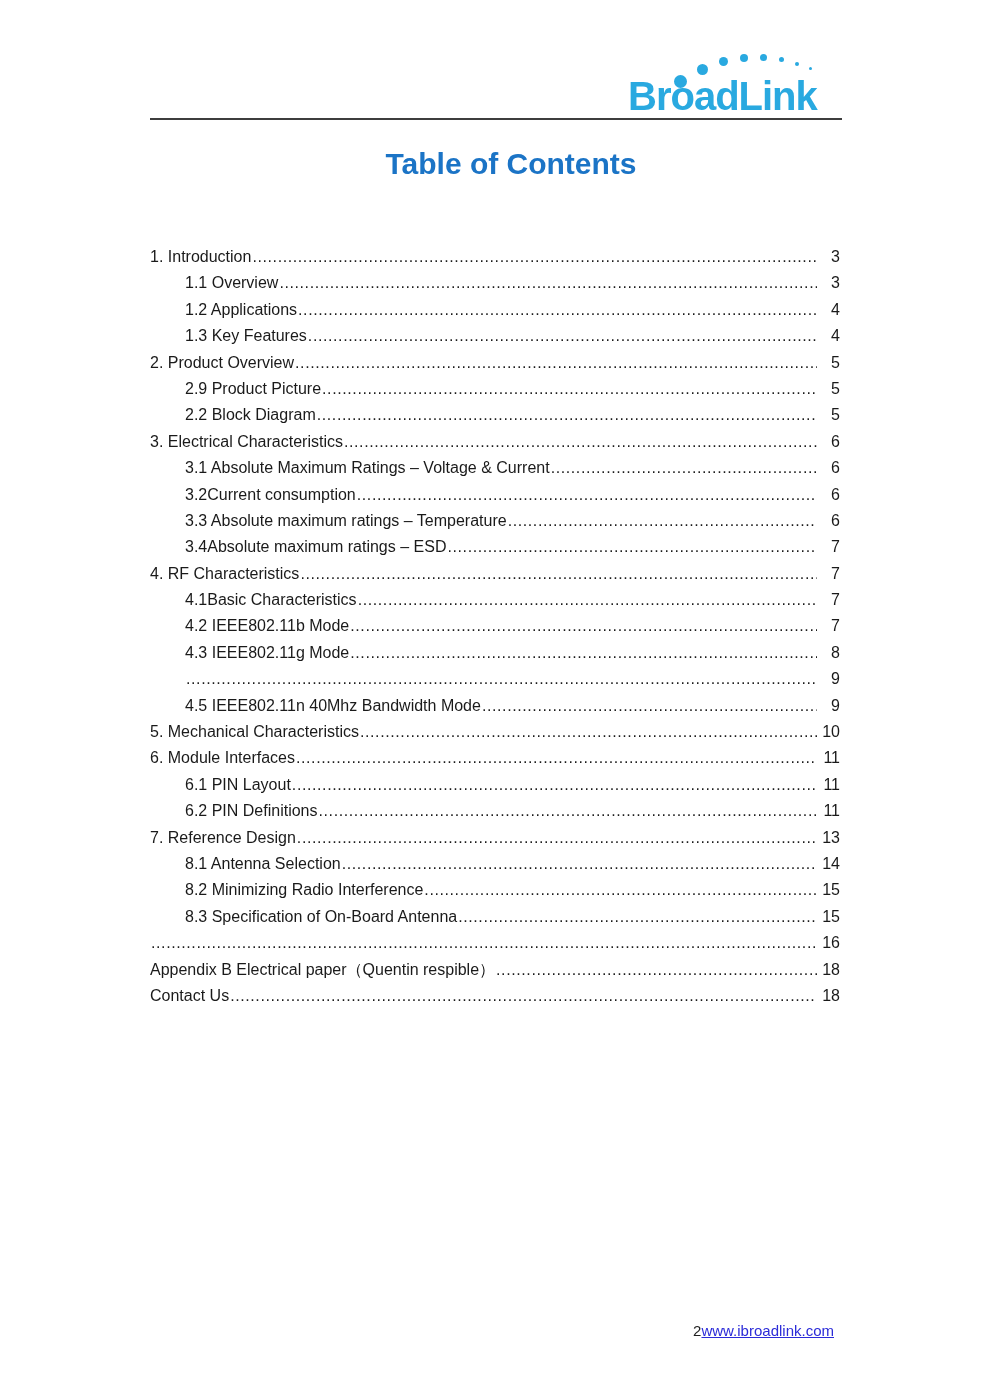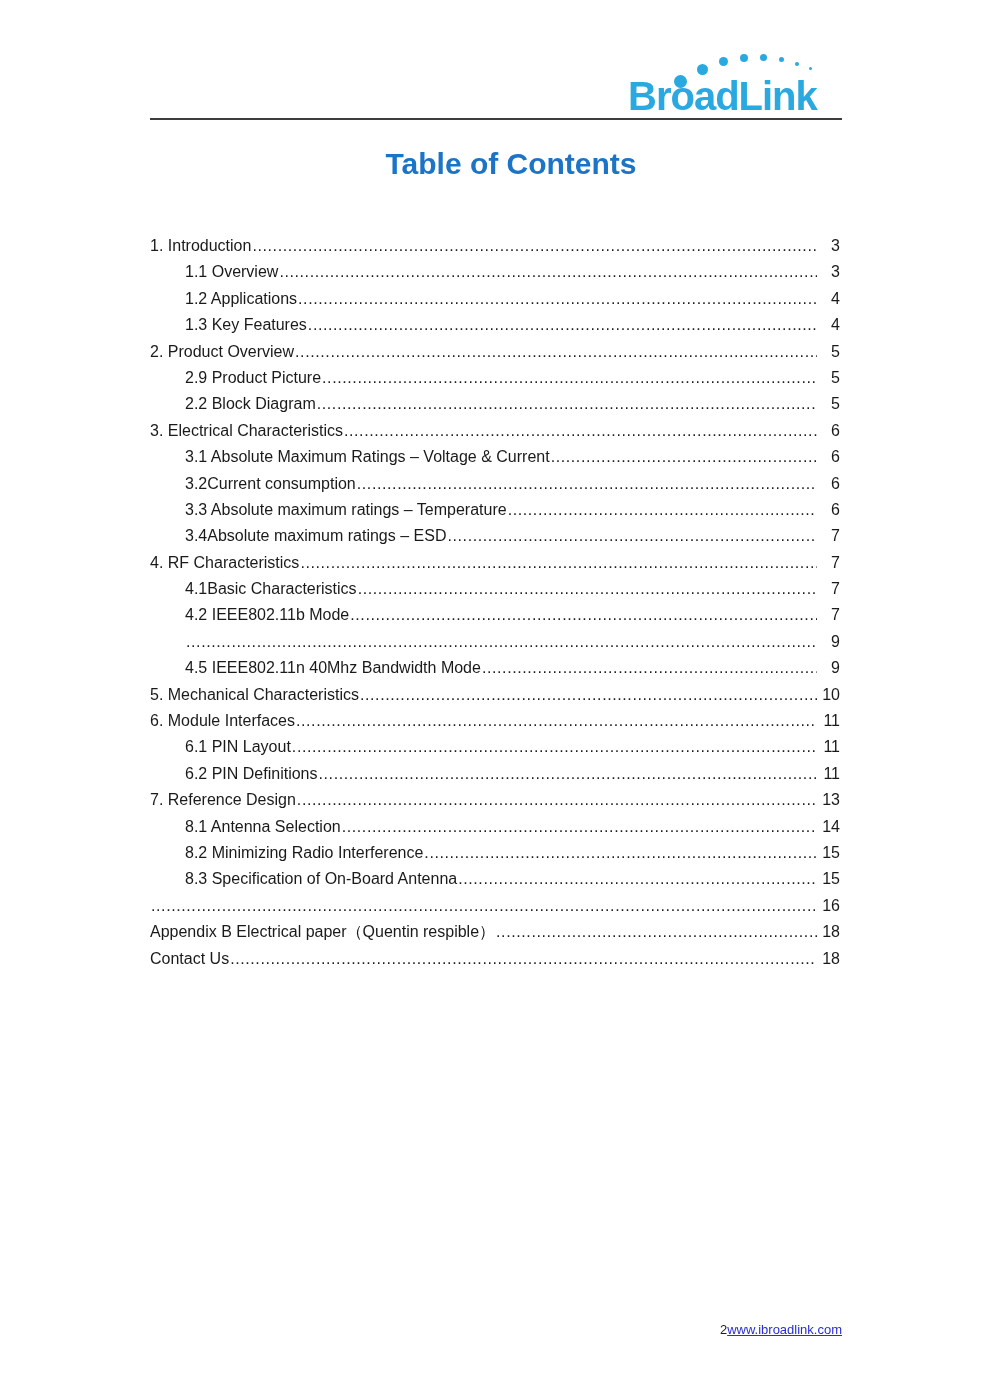--- a/index.html
+++ b/index.html
@@ -68,21 +68,21 @@
     margin: 16px;
     text-align: center;
     font-size: 30px;
     font-weight: 700;
     color: var(--title, #1B74C6);
   }
 
   
   .toc {
     position: absolute;
-    top: 233px;
+    top: 244px;
     left: 150px;
     width: 690px;
   }
   .toc-entry {
     display: flex;
     align-items: baseline;
     height: 26.4px;
     font-size: 16px;
     line-height: 26.4px;
     white-space: nowrap;
@@ -103,22 +103,22 @@
   .toc-page {
     flex: 0 0 auto;
     min-width: 20px;
     text-align: right;
   }
 
   
   .footer {
     position: absolute;
     top: 1322px;
-    right: 148px;
-    font-size: 13px;
+    right: 156px;
+    font-size: 15px;
     white-space: nowrap;
   }
   .footer-num { color: #1f1f1f; }
   .footer-link {
     color: var(--link, #2B2BD8);
     text-decoration: underline;
     cursor: pointer;
   }
 </style>
 </head>
@@ -223,20 +223,25 @@
       <span class="toc-dots"></span>
       <span class="toc-page">7</span>
     </div>
 
     <div class="toc-entry level-2">
       <span class="toc-label">4.2 IEEE802.11b Mode</span>
       <span class="toc-dots"></span>
       <span class="toc-page">7</span>
     </div>
 
+    <div class="toc-entry level-2">
+      <span class="toc-label">4.3 IEEE802.11g Mode</span>
+      <span class="toc-dots"></span>
+      <span class="toc-page">8</span>
+    </div>
 
     <div class="toc-entry level-2">
       <span class="toc-dots"></span>
       <span class="toc-page">9</span>
     </div>
 
     <div class="toc-entry level-2">
       <span class="toc-label">4.5 IEEE802.11n 40Mhz Bandwidth Mode</span>
       <span class="toc-dots"></span>
       <span class="toc-page">9</span>

